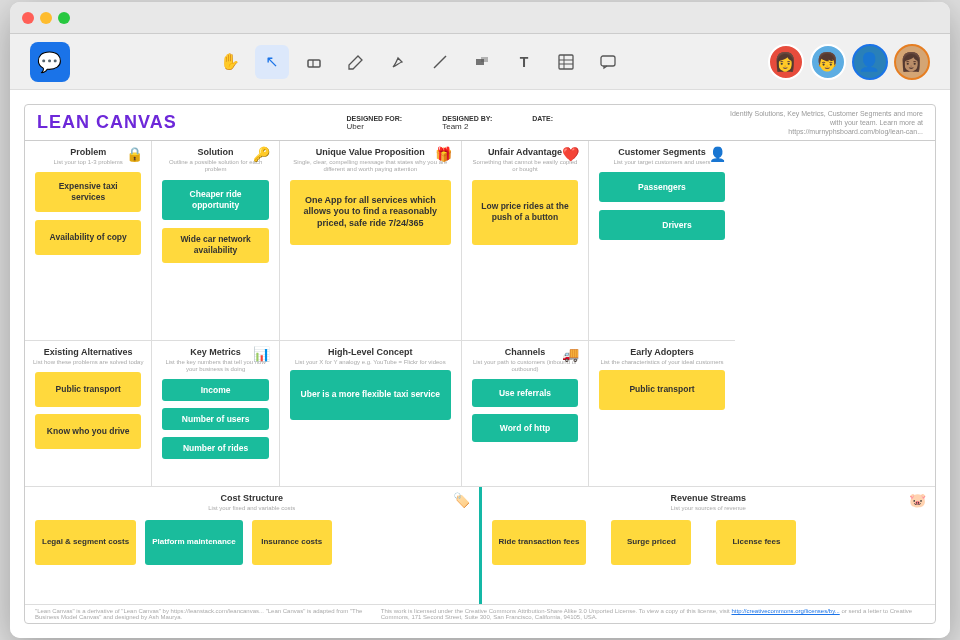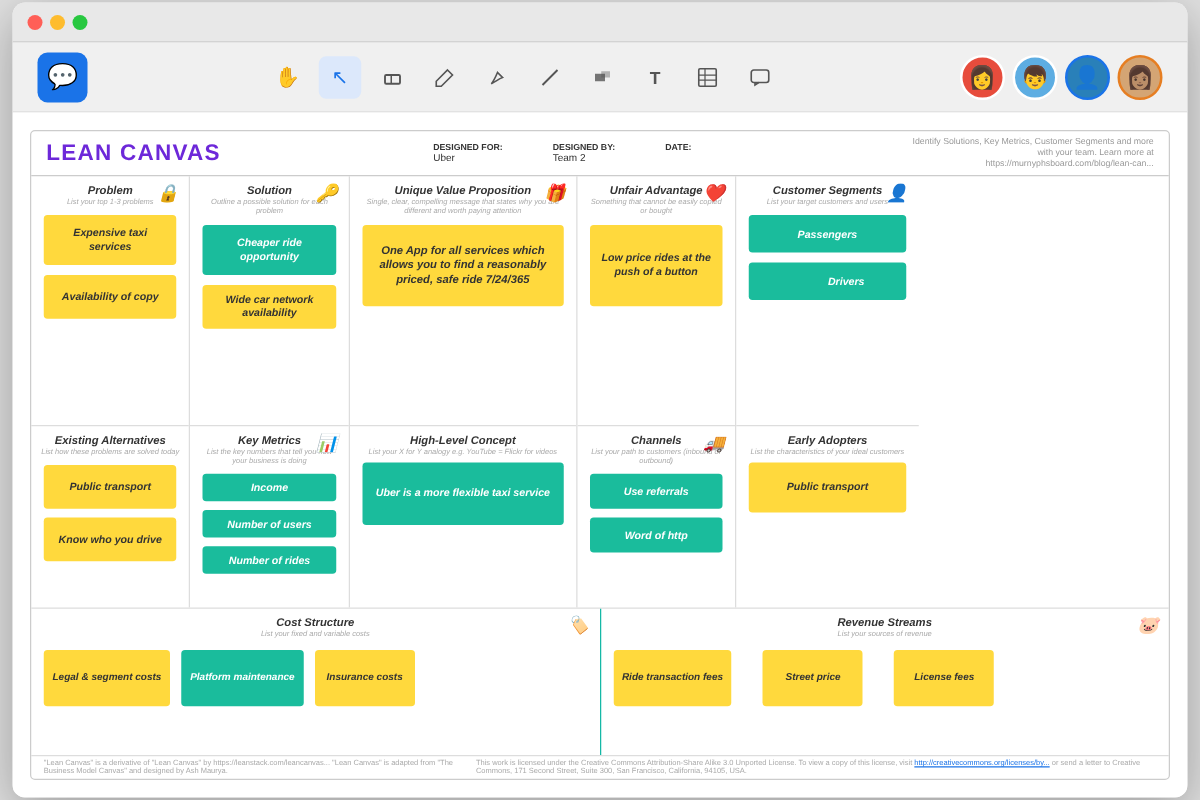--- a/index.html
+++ b/index.html
@@ -251,21 +251,21 @@
             <span style="font-size:8px;color:#333;">Team 2</span>
           </span>
           <span>
             <label>DATE:</label>
             <span style="font-size:8px;color:#333;"></span>
           </span>
         </div>
         <div class="lc-info">Identify Solutions, Key Metrics, Customer Segments and more with your team. Learn more at https://murnyphsboard.com/blog/lean-can...</div>
       </div>
 
-      <div style="flex:1;display:flex;flex-direction:column;font-style:italic;">
+      <div style="flex:1;display:flex;flex-direction:column;">
 
         <div style="flex:1;display:flex;">
 
           <div style="width:14%;border-right:1px solid #ddd;display:flex;flex-direction:column;">
             <div style="flex:1.4;border-bottom:1px solid #ddd;padding:6px 8px;position:relative;">
               <div class="cell-title">Problem</div>
               <div class="cell-subtitle">List your top 1-3 problems</div>
               <span class="cell-icon">🔒</span>
               <div style="display:flex;flex-direction:column;gap:4px;margin-top:4px;">
                 <div class="sticky sticky-yellow" style="min-height:40px;">Expensive taxi services</div>
@@ -357,38 +357,38 @@
               <div class="cell-subtitle">List the characteristics of your ideal customers</div>
               <div style="margin-top:4px;">
                 <div class="sticky sticky-yellow" style="min-height:40px;">Public transport</div>
               </div>
             </div>
           </div>
         </div>
 
         <div style="height:118px;display:flex;border-top:1px solid #ddd;">
 
-          <div style="flex:1;border-right:1px solid #14b8a6;padding:6px 8px;position:relative;">
+          <div style="flex:1;border-right:3px solid #14b8a6;padding:6px 8px;position:relative;">
             <div class="cell-title">Cost Structure</div>
             <div class="cell-subtitle">List your fixed and variable costs</div>
             <span class="cell-icon">🏷️</span>
             <div style="display:flex;flex-direction:row;gap:5px;margin-top:6px;flex-wrap:wrap;">
               <div class="sticky sticky-yellow" style="min-width:80px;min-height:45px;font-size:8px;">Legal &amp; segment costs</div>
               <div class="sticky sticky-teal" style="min-width:80px;min-height:45px;font-size:8px;">Platform maintenance</div>
               <div class="sticky sticky-yellow" style="min-width:80px;min-height:45px;font-size:8px;">Insurance costs</div>
             </div>
           </div>
 
           <div style="flex:1;padding:6px 8px;position:relative;">
             <div class="cell-title">Revenue Streams</div>
             <div class="cell-subtitle">List your sources of revenue</div>
             <span class="cell-icon">🐷</span>
             <div style="display:flex;flex-direction:row;gap:21px;margin-top:6px;">
               <div class="sticky sticky-yellow" style="min-width:90px;min-height:45px;font-size:8px;">Ride transaction fees</div>
-              <div class="sticky sticky-yellow" style="min-width:80px;min-height:45px;font-size:8px;">Street price</div>
+              <div class="sticky sticky-yellow" style="min-width:80px;min-height:45px;font-size:8px;">Surge priced</div>
               <div class="sticky sticky-yellow" style="min-width:80px;min-height:45px;font-size:8px;">License fees</div>
             </div>
           </div>
         </div>
       </div>
 
       <div class="bottom-footer">
         <span>"Lean Canvas" is a derivative of "Lean Canvas" by https://leanstack.com/leancanvas...
 "Lean Canvas" is adapted from "The Business Model Canvas" and designed by Ash Maurya.</span>
         <span>

